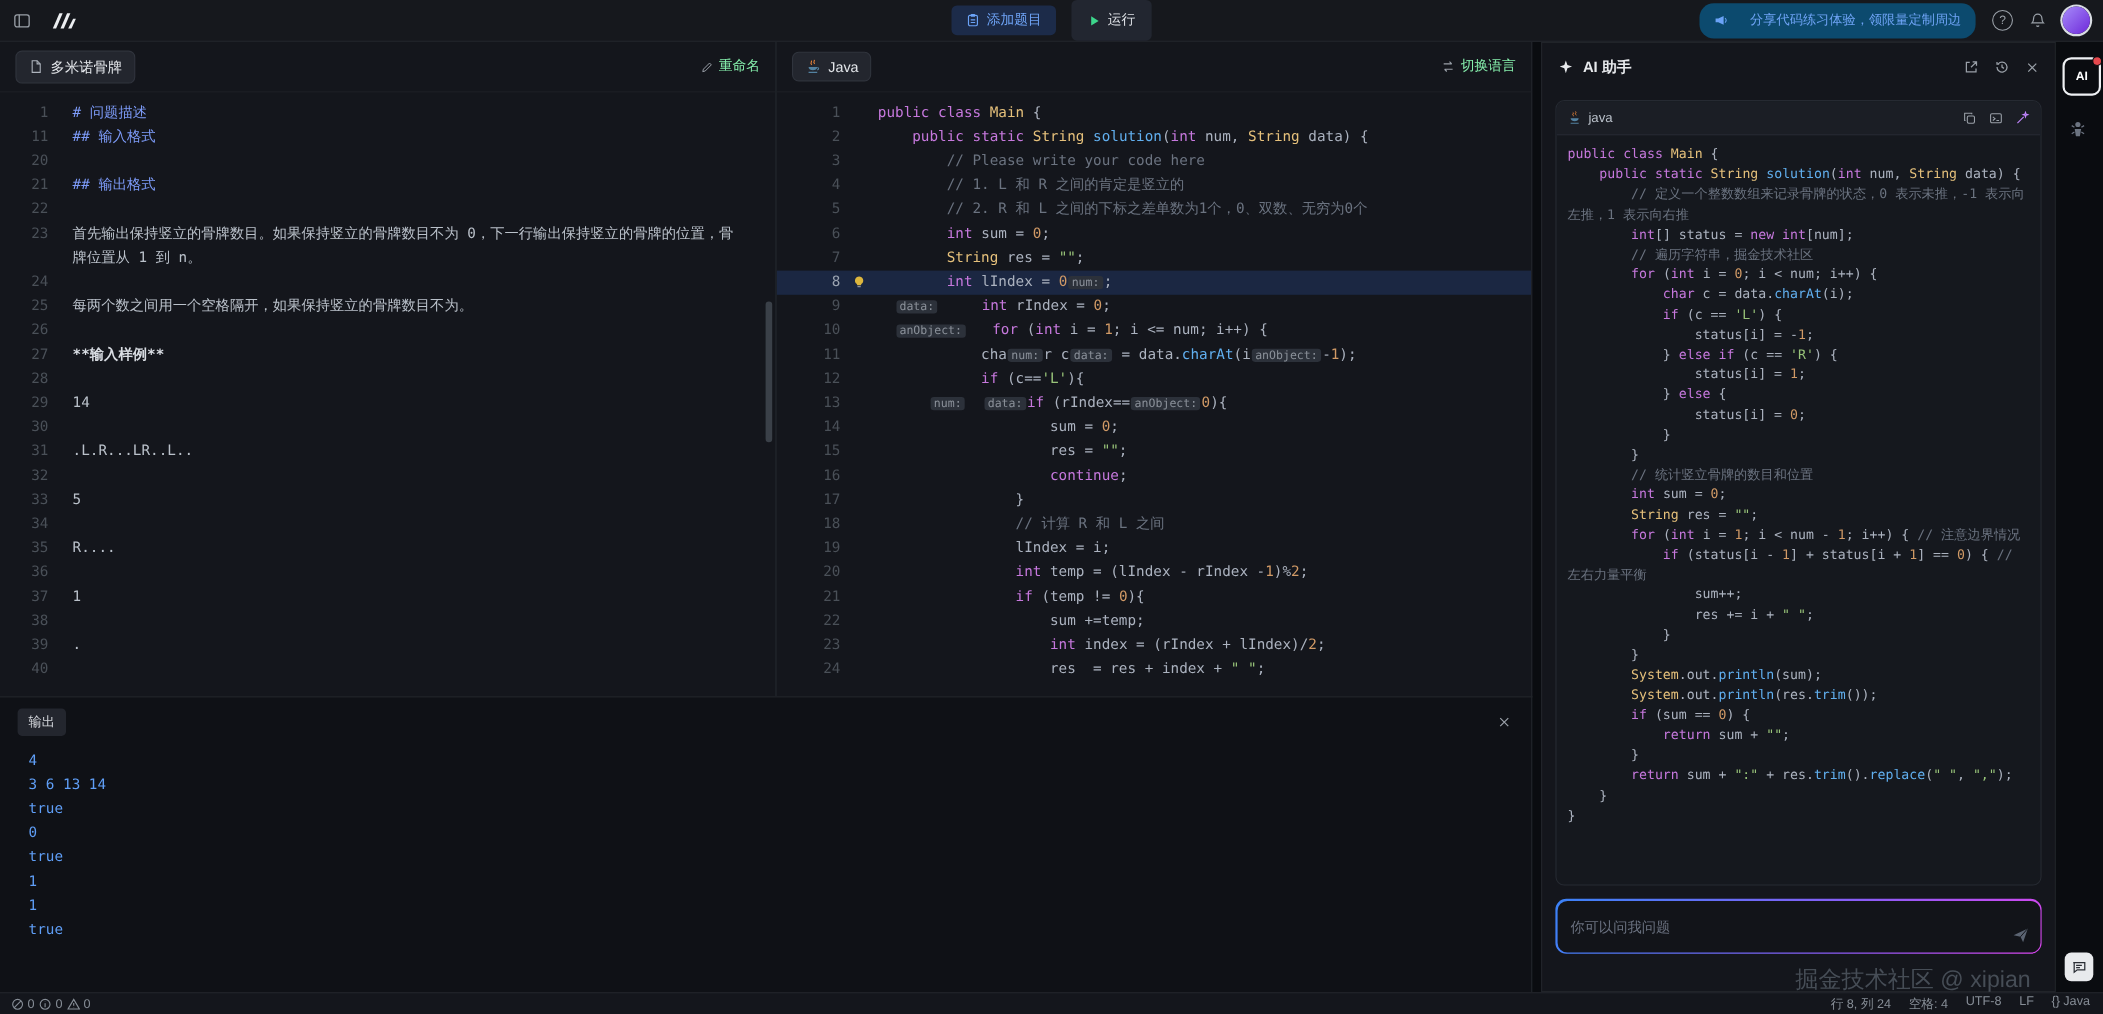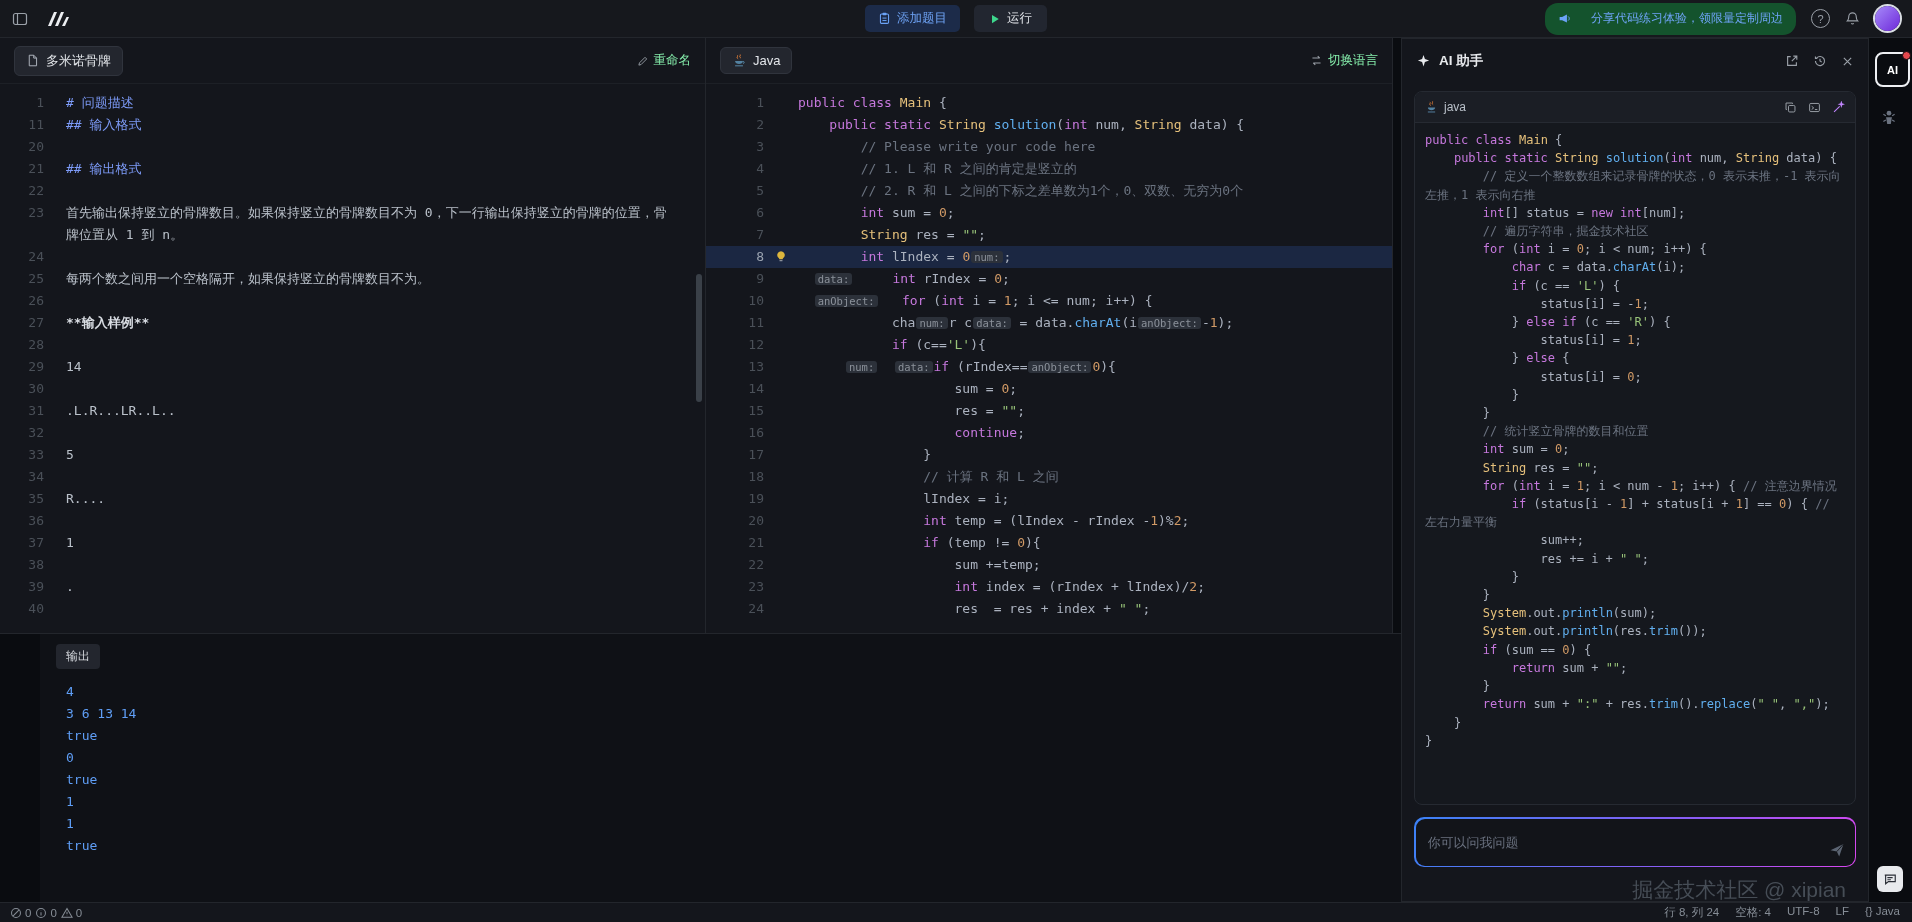--- a/index.html
+++ b/index.html
@@ -4,31 +4,31 @@
 <style>
   html,body{margin:0;padding:0;}
   body{width:1912px;height:922px;background:#0a0c10;overflow:hidden;position:relative;
        font-family:"Liberation Sans","DejaVu Sans",sans-serif;color:#c5cad3;}
 
   
   .topbar{position:absolute;left:0;top:0;right:0;height:38px;background:#16181d;
           border-bottom:1px solid #23262c;display:flex;align-items:center;padding:0 12px;gap:16px;box-sizing:border-box;z-index:20;}
   .tb-center{position:absolute;left:50%;top:0;height:100%;transform:translateX(-50%);display:flex;align-items:center;gap:14px;}
   .btn-add{display:flex;align-items:center;gap:6px;background:#1c2b49;color:#6ea3f5;font-size:12.5px;height:27px;padding:0 13px;border-radius:5px;cursor:pointer;}
-  .btn-run{display:flex;align-items:center;gap:6px;background:#222630;color:#dde0e5;font-size:12.5px;height:27px;padding:0 15px;border-radius:5px;cursor:pointer;}
+  .btn-run{display:flex;align-items:center;gap:6px;background:#222630;color:#dde0e5;font-size:12.5px;height:37px;padding:0 15px;border-radius:5px;cursor:pointer;}
   .tb-right{margin-left:auto;display:flex;align-items:center;gap:15px;}
-  .promo{display:flex;align-items:center;gap:20px;background:#14532d;color:#6ea3f5;font-size:12px;height:32px;padding:0 13px;border-radius:13px;cursor:pointer;}
+  .promo{display:flex;align-items:center;gap:20px;background:#0c4a6e;color:#6ea3f5;font-size:12px;height:32px;padding:0 13px;border-radius:13px;cursor:pointer;}
   .icon-q{width:17px;height:17px;border:1.2px solid #9aa0a8;border-radius:50%;color:#9aa0a8;font-size:11px;display:flex;align-items:center;justify-content:center;}
   .avatar{width:25px;height:25px;border-radius:50%;background:linear-gradient(135deg,#a78bfa,#6d28d9);box-shadow:0 0 0 2px #d9dde3;}
 
   
   .panel{position:absolute;background:#14161c;border:1px solid #23262c;box-sizing:border-box;}
   #problem-panel{left:0;top:38px;width:706px;height:596px;border-left:none;border-top:none;}
   #editor-panel{left:705px;top:38px;width:688px;height:596px;border-top:none;}
-  #output-panel{left:0;top:633px;width:1393px;height:269px;background:#0f1116;border-left:none;border-bottom:none;margin-left:40px;}
+  #output-panel{left:0;top:633px;width:1393px;height:269px;background:#0f1116;border-left:none;border-bottom:none;}
   #ai-panel{left:1401px;top:38px;width:468px;height:864px;}
   #side-strip{position:absolute;left:1869px;top:38px;width:43px;height:864px;background:#0a0c10;}
 
   .panel-head{height:45px;display:flex;align-items:center;justify-content:space-between;
               padding:0 14px;border-bottom:1px solid #1d2026;}
   .title-pill{display:flex;align-items:center;gap:7px;background:#23262e;border:1px solid #30343d;
               border-radius:6px;padding:5px 11px;color:#e3e6ea;font-size:13px;cursor:pointer;}
   .ghost-btn{display:flex;align-items:center;gap:5px;color:#86efac;font-size:12.5px;cursor:pointer;}
 
   

